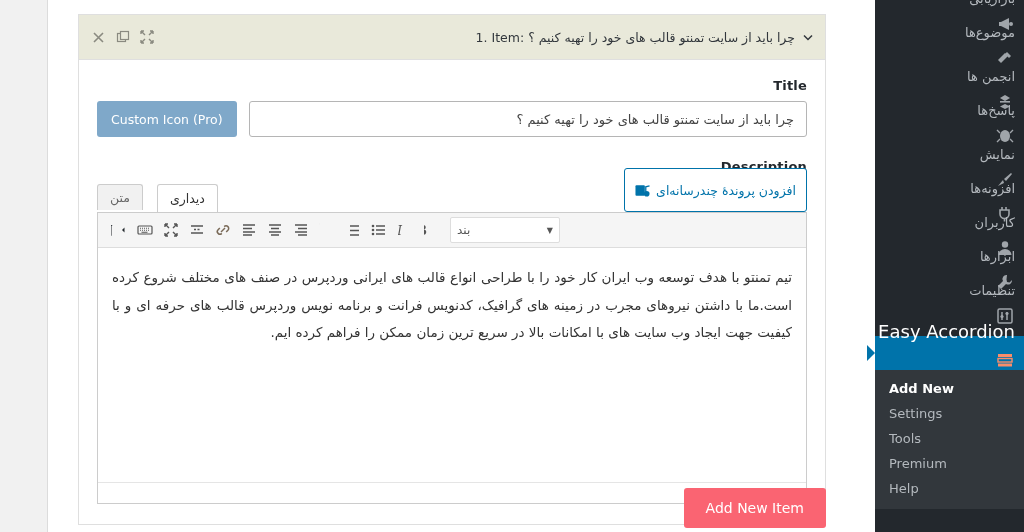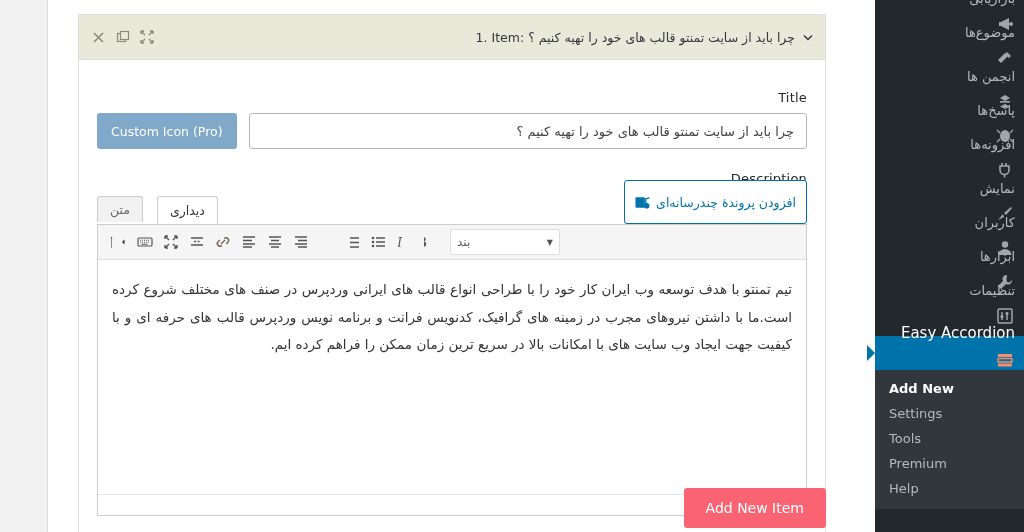--- a/index.html
+++ b/index.html
@@ -53,22 +53,22 @@
     white-space:nowrap;
   }
   .chev{
     width:11px;height:11px;color:#32373c;display:flex;align-items:center;justify-content:center;
   }
 
   .item-body{padding:18px 18px 20px 18px;background:#fff;}
 
   
   .field-label{
-    text-align:right;font-weight:normal;font-size:13px;color:#23282d;
-    margin:12px 0 8px 0;letter-spacing:.2px;
+    text-align:right;font-weight:bold;font-size:13px;color:#23282d;
+    margin:0 0 8px 0;letter-spacing:.2px;
   }
   .title-row{display:flex;align-items:flex-start;gap:12px;}
   .title-input{
     flex:1;height:36px;box-sizing:border-box;
     border:1px solid #b5b5b5;border-radius:3px;background:#fff;
     padding:0 12px;
     font-family:"DejaVu Sans","Liberation Sans",sans-serif;
     font-size:13px;color:#444;
     direction:rtl;text-align:right;outline:none;
   }
@@ -170,21 +170,21 @@
   .menu-item .mlabel{font-size:13px;}
   .menu-item .micon{
     width:20px;height:20px;display:flex;align-items:center;justify-content:center;
     color:#a0a5aa;flex:0 0 20px;
   }
   .menu-item.sep{margin-top:10px;}
   .menu-item.current{
     background:#0073aa;color:#fff;
   }
   .menu-item.current .micon{color:#f98d6a;}
-  .menu-item.current .mlabel{color:#fff;font-size:15px;}
+  .menu-item.current .mlabel{color:#fff;font-size:18px;}
   .menu-item.current:after{
     content:"";position:absolute;left:-8px;top:50%;margin-top:-8px;
     width:0;height:0;border-top:8px solid transparent;border-bottom:8px solid transparent;
     border-left:8px solid #0073aa;
   }
   .submenu{background:#32373c;padding:6px 0 8px 0;}
   .submenu-item{
     display:block;text-align:left;padding:5px 12px 5px 14px;
     color:#b4b9be;font-size:13px;cursor:pointer;
   }
@@ -405,36 +405,36 @@
     <div class="menu-item">
       <span class="mlabel">پاسخ‌ها</span>
       <span class="micon">
         <svg width="18" height="18" viewBox="0 0 18 18">
             <ellipse cx="9" cy="9" rx="5" ry="6" fill="#a0a5aa"></ellipse>
             <path d="M4 6 L1 3 M14 6 L17 3 M4 12 L1 15 M14 12 L17 15" stroke="#a0a5aa" stroke-width="1.4"></path>
           </svg>
       </span>
     </div>
 
+    <div class="menu-item sep">
+      <span class="mlabel">نمایش</span>
+      <span class="micon">
+        <svg width="18" height="18" viewBox="0 0 18 18">
+            <path d="M15 2 L8 8 L10 10 L16 3 Z" fill="#a0a5aa"></path>
+            <path d="M7 9 L2 15 L8 12 Z" fill="#a0a5aa"></path>
+          </svg>
+      </span>
+    </div>
+
     <div class="menu-item">
       <span class="mlabel">افزونه‌ها</span>
       <span class="micon">
         <svg width="18" height="18" viewBox="0 0 18 18">
             <path d="M6 2 v3 M10 2 v3 M4 5 h9 v4 a4.5 4.5 0 0 1 -9 0 z" fill="none" stroke="#a0a5aa" stroke-width="1.6"></path>
             <path d="M8.5 13.5 v3" stroke="#a0a5aa" stroke-width="1.6"></path>
-          </svg>
-      </span>
-    </div>
-
-    <div class="menu-item sep">
-      <span class="mlabel">نمایش</span>
-      <span class="micon">
-        <svg width="18" height="18" viewBox="0 0 18 18">
-            <path d="M15 2 L8 8 L10 10 L16 3 Z" fill="#a0a5aa"></path>
-            <path d="M7 9 L2 15 L8 12 Z" fill="#a0a5aa"></path>
           </svg>
       </span>
     </div>
 
     <div class="menu-item">
       <span class="mlabel">کاربران</span>
       <span class="micon">
         <svg width="18" height="18" viewBox="0 0 18 18">
             <circle cx="9" cy="5.5" r="3.2" fill="#a0a5aa"></circle>
             <path d="M2.5 16 a6.5 6 0 0 1 13 0 z" fill="#a0a5aa"></path>

